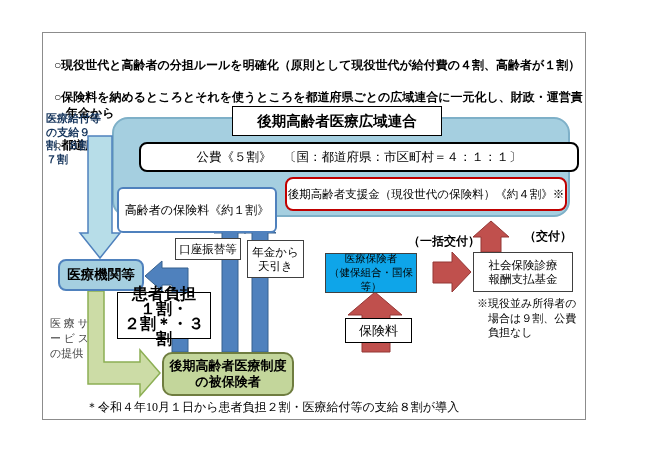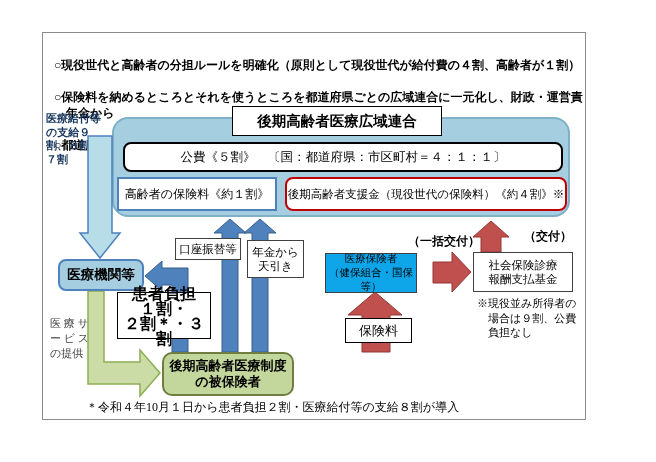--- a/index.html
+++ b/index.html
@@ -8,22 +8,22 @@
   .abs{position:absolute;}
   .pre{white-space:pre-line;}
   .center{display:flex;align-items:center;justify-content:center;text-align:center;}
   .frame{border:1.5px solid #8c8c8c;background:#fff;}
   .serif{font-family:"Liberation Serif",serif;}
   .bullets{left:54px;top:41px;font-size:12px;line-height:16px;font-weight:bold;}
   .side-benefit{left:46px;top:112px;font-size:11px;line-height:13.5px;font-weight:bold;color:#17365d;}
   .side-service{left:50px;top:316px;font-size:11px;line-height:15px;color:#404040;font-family:"Liberation Serif",serif;}
   .union{left:112px;top:117px;width:458px;height:100px;background:#a5cfe0;border:2px solid #7eb0c8;border-radius:16px;box-sizing:border-box;}
   .titlebox{left:232px;top:106px;width:210px;height:30px;background:#fff;border:1.5px solid #000;font-size:14.5px;font-weight:bold;box-sizing:border-box;}
-  .kouhi{left:123px;top:142px;width:440px;height:30px;background:#fff;border:2.5px solid #000;border-radius:8px;font-size:12.5px;box-sizing:border-box;}
-  .elder{left:117px;top:177px;width:160px;height:34px;background:#fff;border:2px solid #4f81bd;border-radius:0;font-size:12px;box-sizing:border-box;}
+  .kouhi{left:139px;top:142px;width:440px;height:30px;background:#fff;border:2.5px solid #000;border-radius:8px;font-size:12.5px;box-sizing:border-box;}
+  .elder{left:117px;top:187px;width:160px;height:46px;background:#fff;border:2px solid #4f81bd;border-radius:6px;font-size:12px;box-sizing:border-box;}
   .support{left:285px;top:177px;width:282px;height:34px;background:#fff;border:2.5px solid #c00000;border-radius:8px;font-size:11.5px;box-sizing:border-box;}
   .medorg{left:58px;top:259px;width:86px;height:32px;background:#a5cfe0;border:2px solid #4f81bd;border-radius:8px;font-size:13.5px;font-weight:bold;box-sizing:border-box;}
   .patient{left:117px;top:292px;width:94px;height:47px;background:#fff;border:1.5px solid #000;font-size:16px;line-height:15px;font-weight:bold;box-sizing:border-box;}
   .account{left:175px;top:238px;width:66px;height:22px;background:#fff;border:1.5px solid #404040;font-size:11.5px;box-sizing:border-box;}
   .pension{left:247px;top:240px;width:57px;height:38px;background:#fff;border:1.5px solid #404040;font-size:11.5px;line-height:14px;box-sizing:border-box;}
   .insured{left:162px;top:352px;width:132px;height:44px;background:#c3d69b;border:2px solid #6f7d40;border-radius:10px;font-size:13px;line-height:16px;font-weight:bold;box-sizing:border-box;}
   .insurer{left:325px;top:253px;width:92px;height:40px;background:#0ea5e9;border:1.5px solid #404040;font-size:10.5px;line-height:14px;box-sizing:border-box;}
   .fund{left:473px;top:252px;width:100px;height:40px;background:#fff;border:1.5px solid #404040;font-size:11.5px;line-height:14px;box-sizing:border-box;}
   .premium{left:345px;top:318px;width:67px;height:25px;background:#fff;border:1.5px solid #000;font-size:13px;box-sizing:border-box;}
   .orange{left:325px;top:352px;width:245px;height:42px;background:#fcd5b4;border:2px solid #cd7b3a;border-radius:12px;font-size:12px;font-weight:bold;box-sizing:border-box;}

